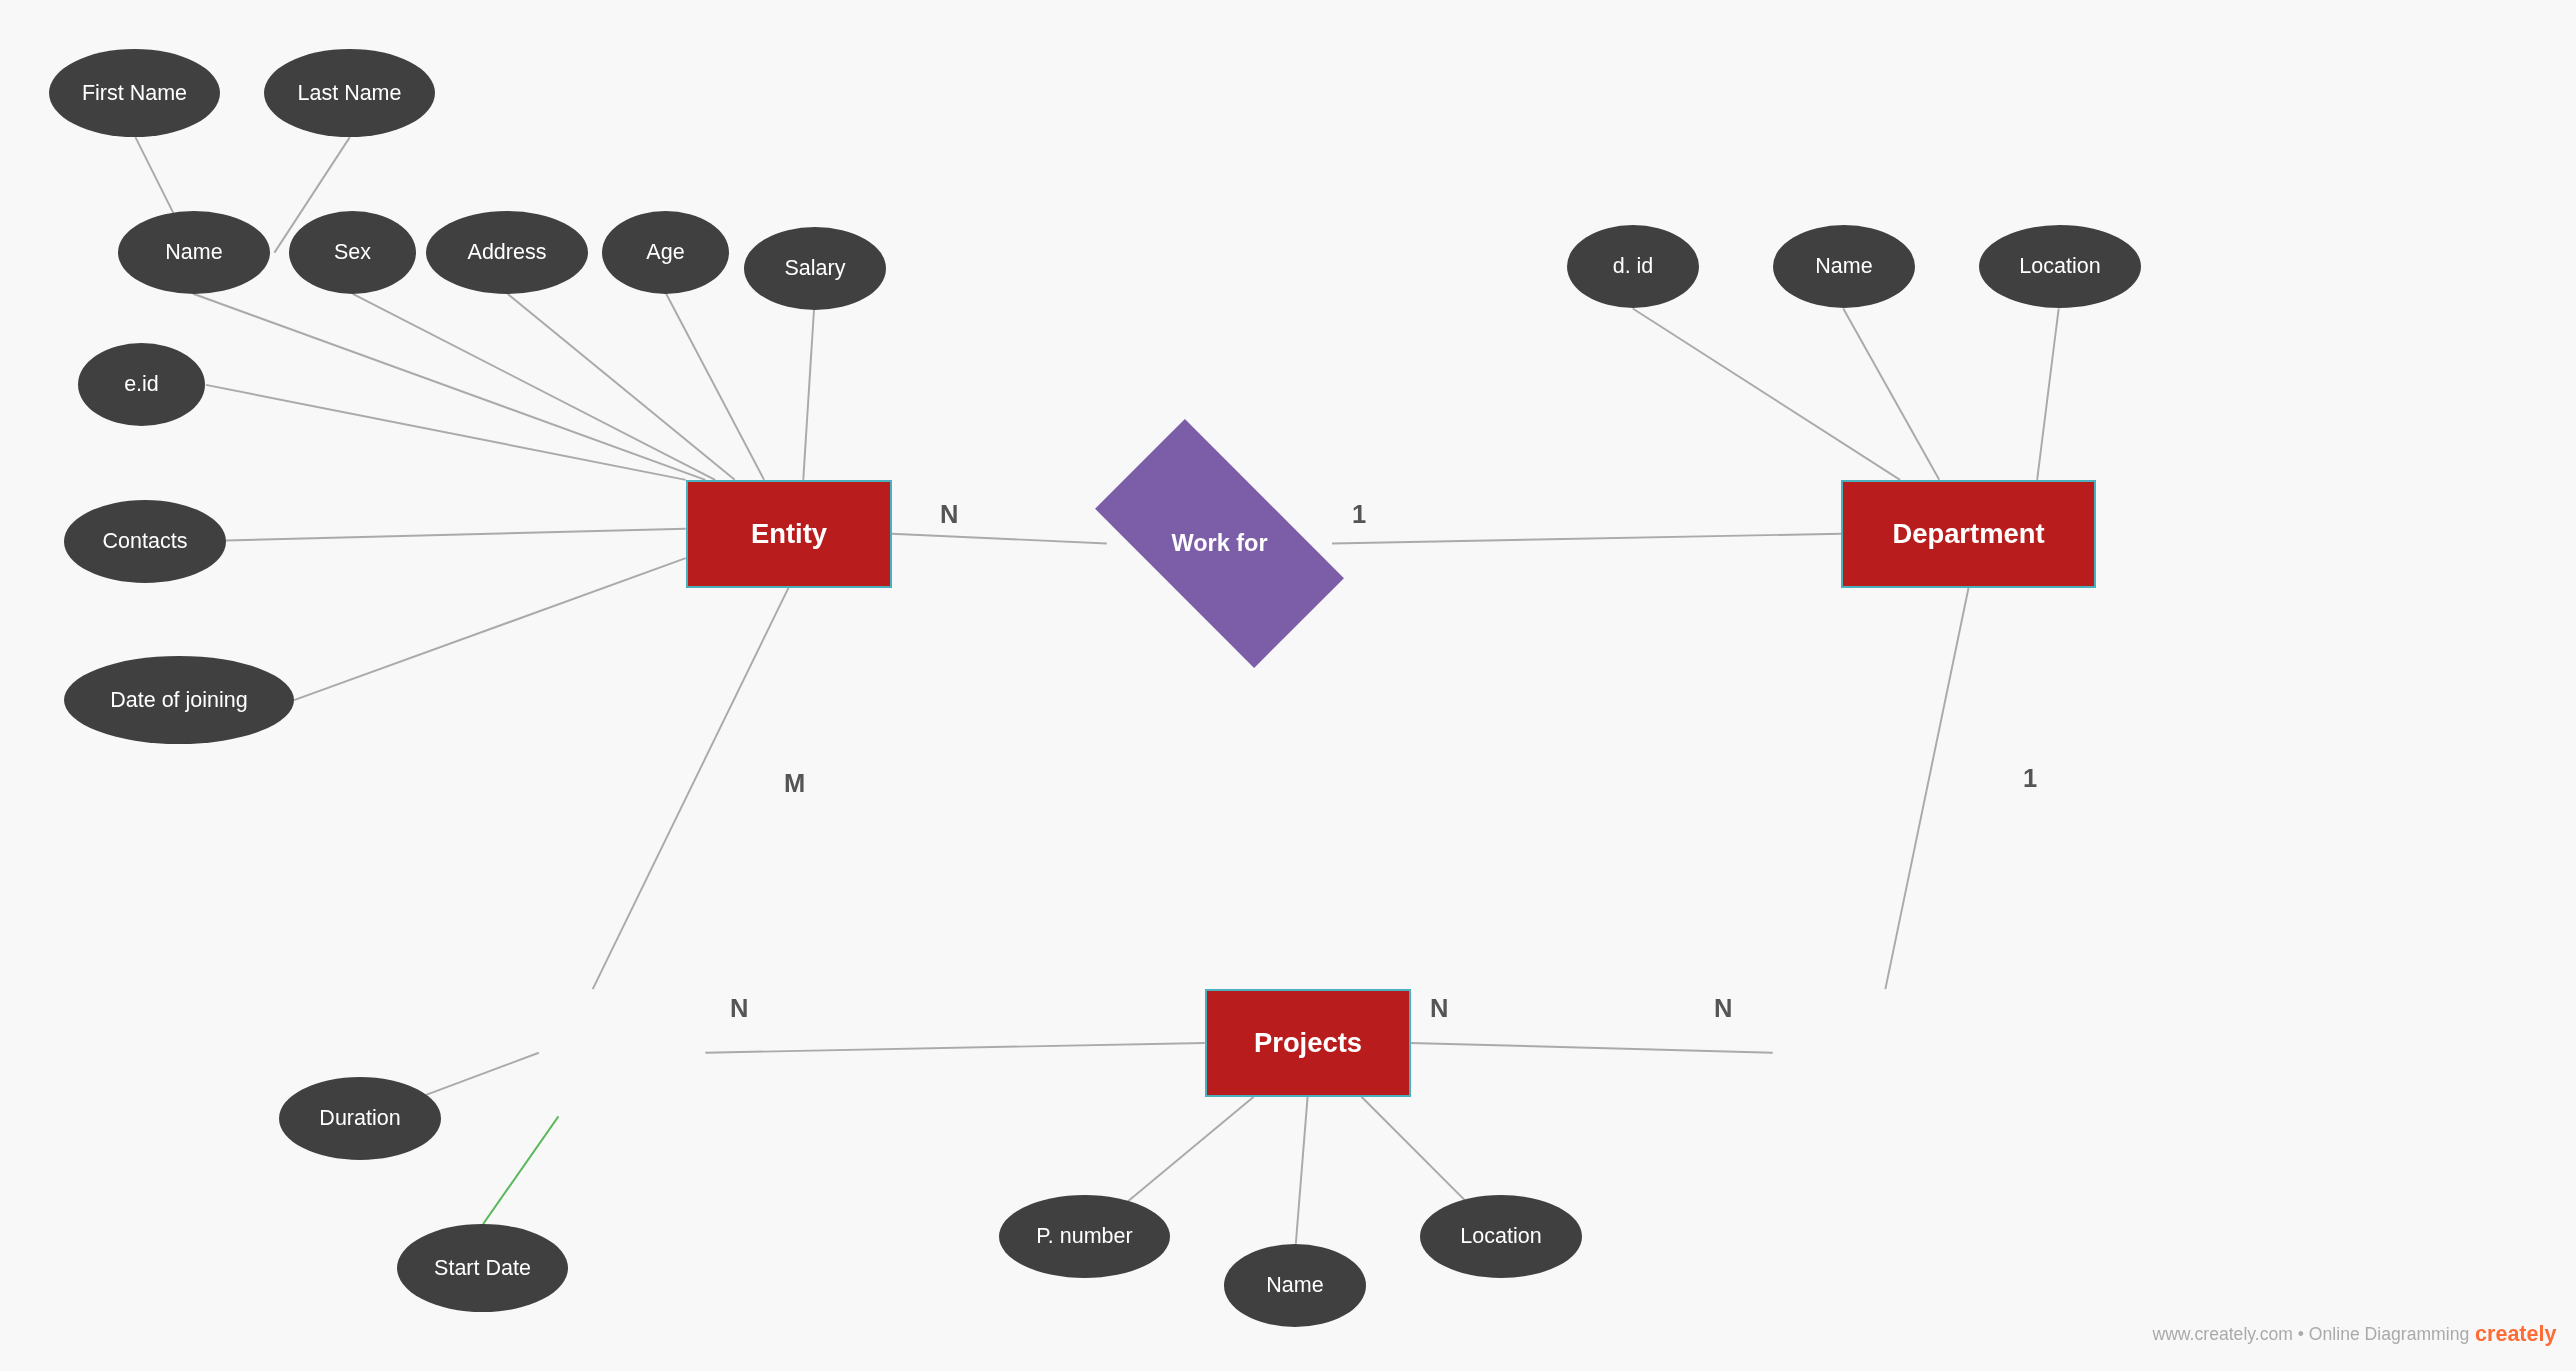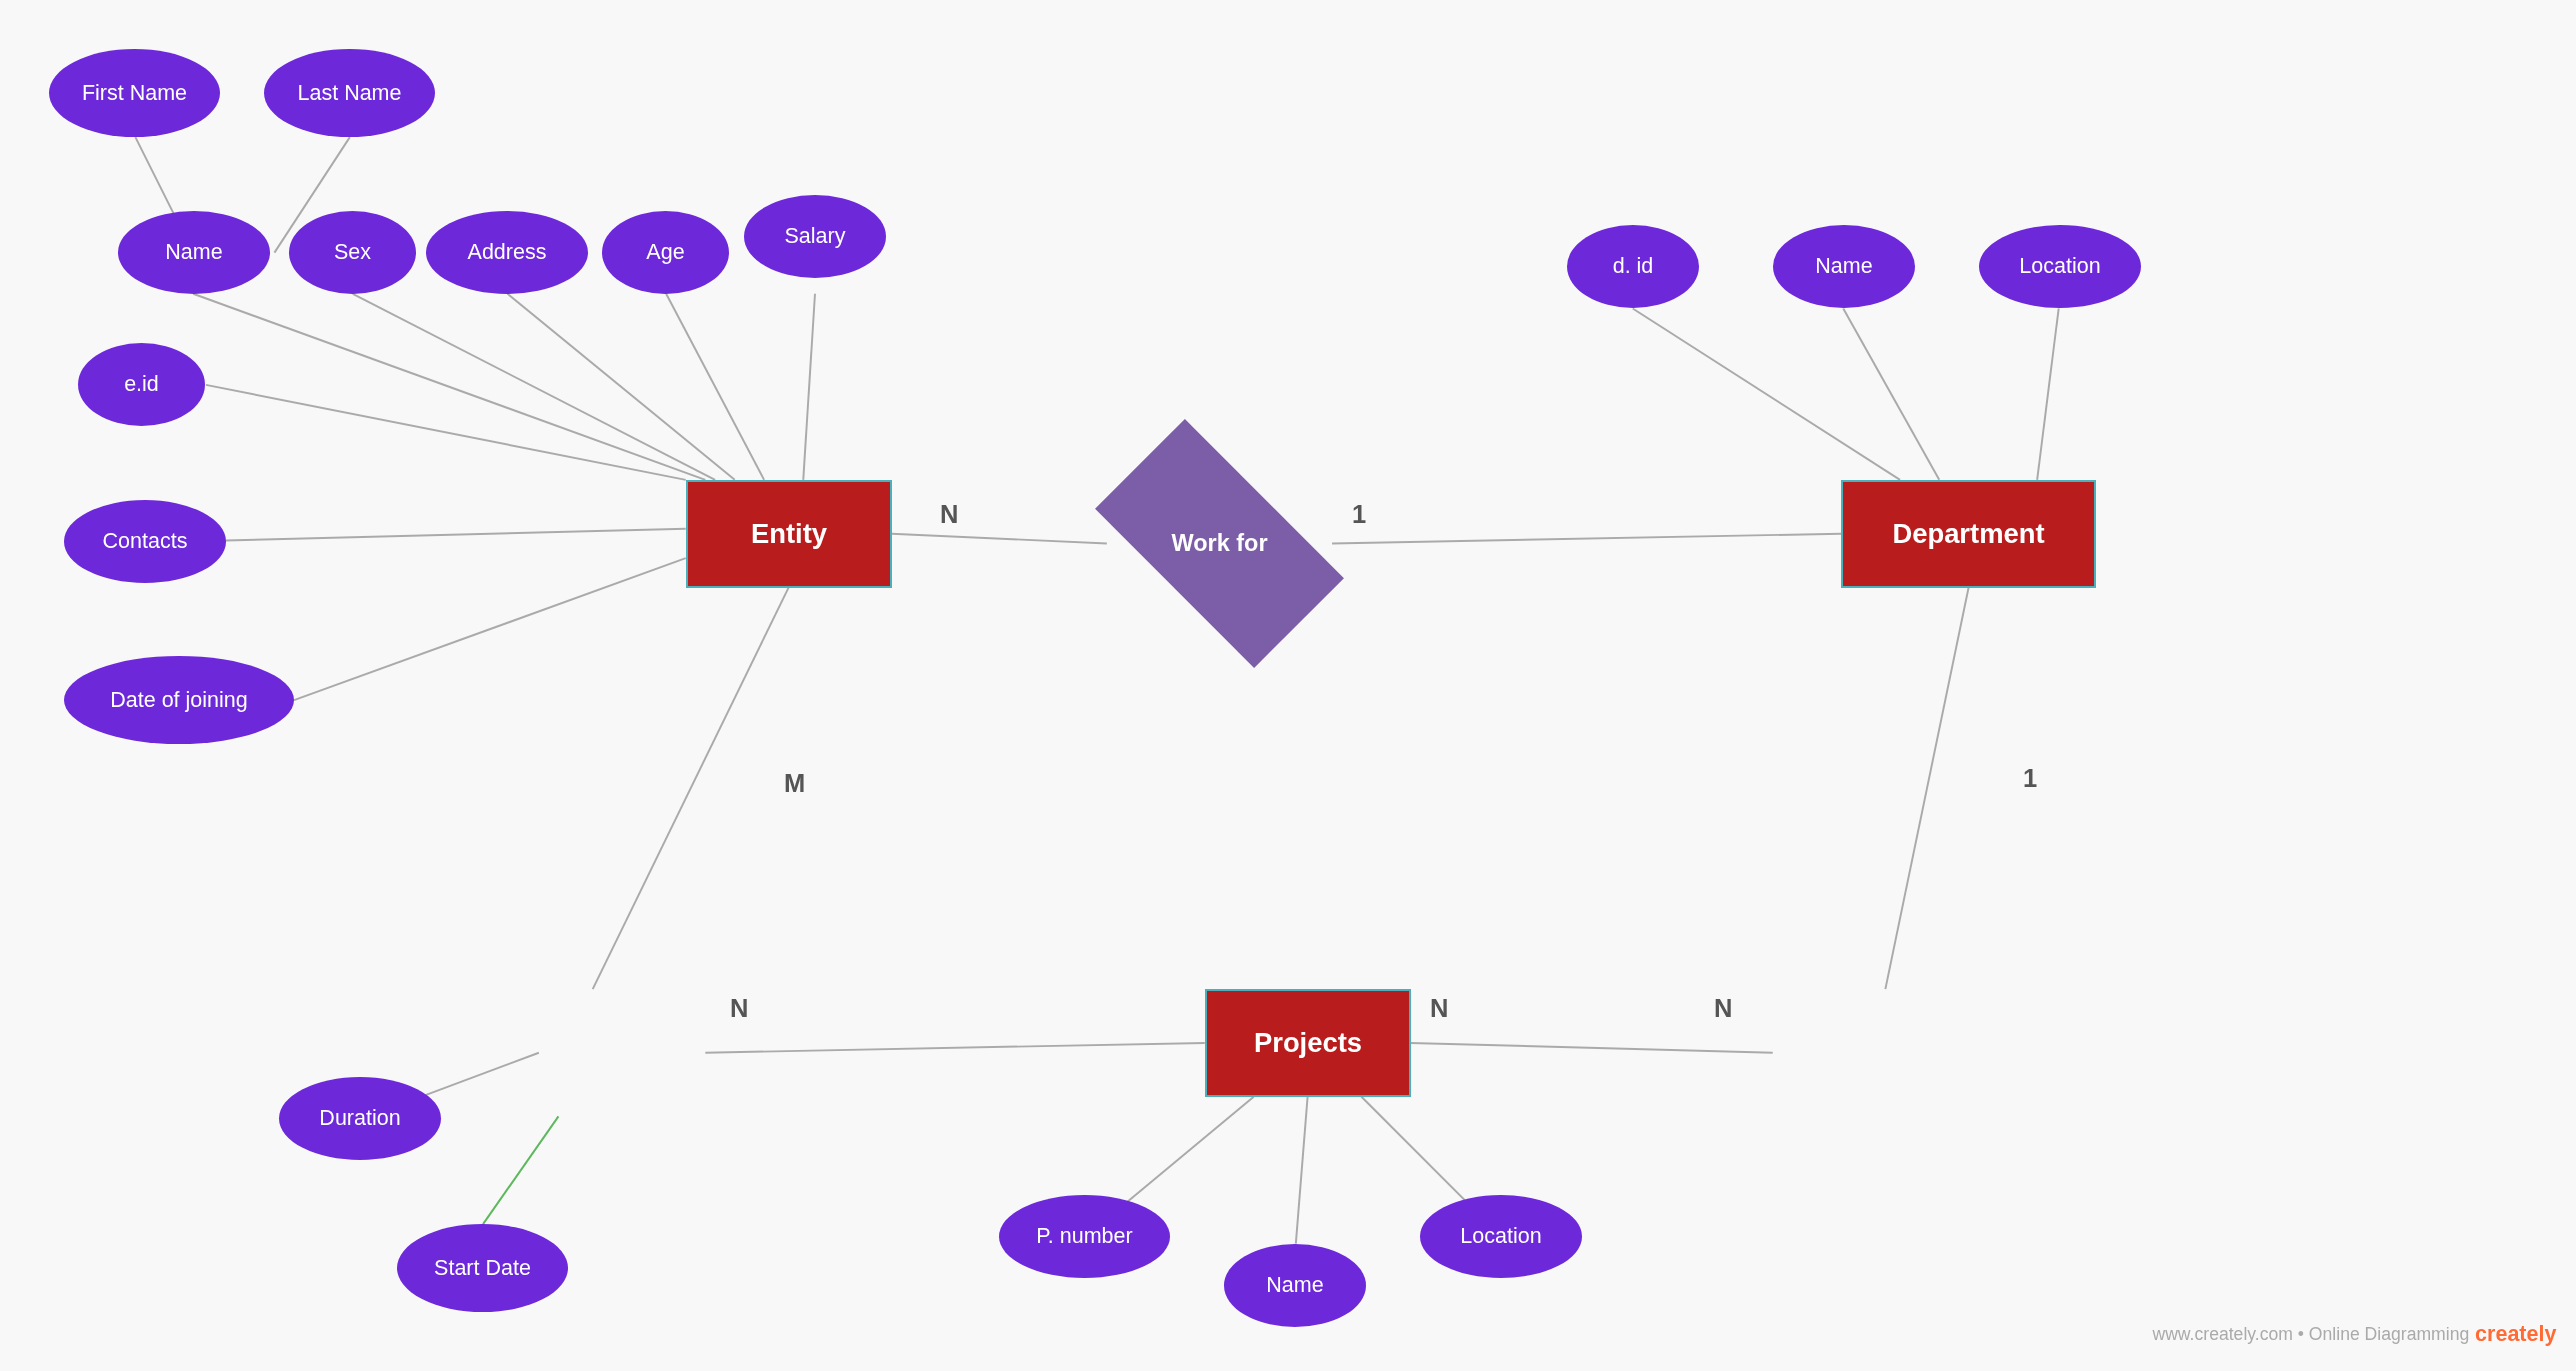--- a/index.html
+++ b/index.html
@@ -31,21 +31,21 @@
       color: white;
       font-size: 27.4px;
       font-weight: 600;
       display: flex;
       align-items: center;
       justify-content: center;
       cursor: pointer;
     }
     .ellipse-node {
       position: absolute;
-      background: #6d28d9;
+      background: #404040;
       border: none;
       border-radius: 50%;
       color: white;
       font-size: 21.5px;
       font-weight: 500;
       display: flex;
       align-items: center;
       justify-content: center;
       cursor: pointer;
     }
@@ -177,21 +177,21 @@
   </div>
 
   <div class="ellipse-node" style="left:426px; top:211px; width:162px; height:83px;">
     <span>Address</span>
   </div>
 
   <div class="ellipse-node" style="left:602px; top:211px; width:127px; height:83px;">
     <span>Age</span>
   </div>
 
-  <div class="ellipse-node" style="left:744px; top:195px; width:142px; height:83px;">
+  <div class="ellipse-node" style="left:744px; top:227px; width:142px; height:83px;">
     <span>Salary</span>
   </div>
 
   <div class="ellipse-node" style="left:78px; top:343px; width:127px; height:83px;">
     <span>e.id</span>
   </div>
 
   <div class="ellipse-node" style="left:64px; top:500px; width:162px; height:83px;">
     <span>Contacts</span>
   </div>

